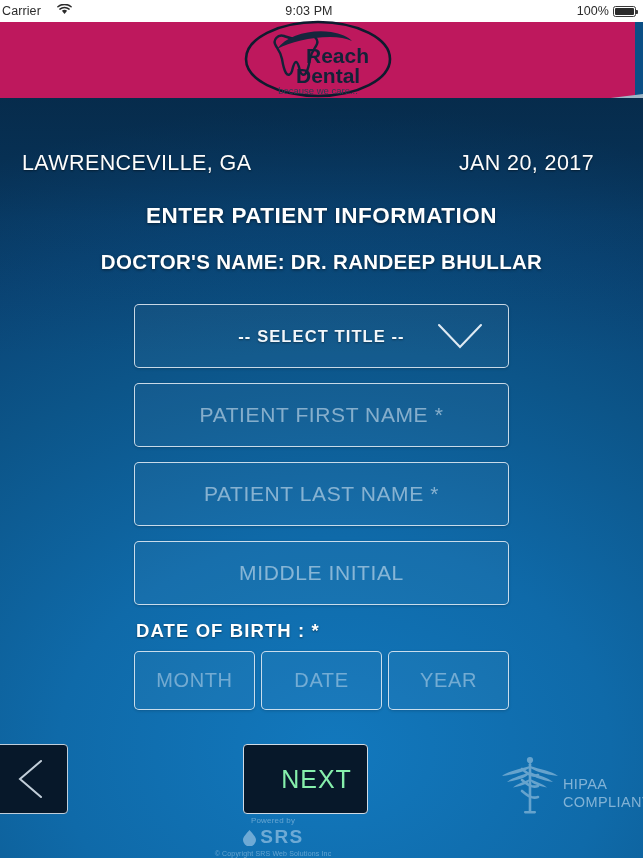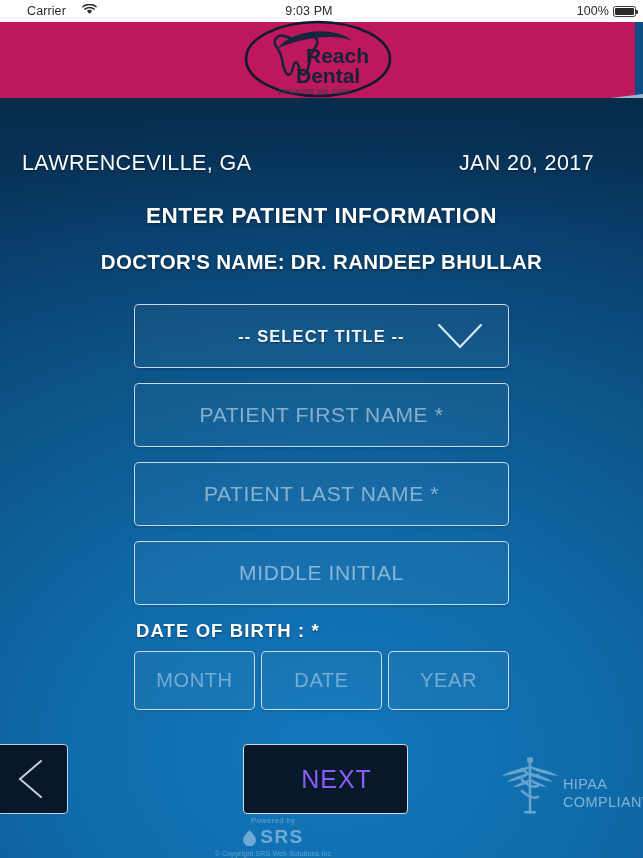--- a/index.html
+++ b/index.html
@@ -11,21 +11,21 @@
     position:relative;
   }
 
   
   #status-bar{
     position:absolute; top:0; left:0; width:643px; height:22px;
     background:#ffffff; color:#2b2b2b;
     display:flex; align-items:center;
     font-size:12.5px; letter-spacing:.1px;
   }
-  #status-left{ position:absolute; left:27px; display:flex; align-items:flex-end; gap:16px; }
+  #status-left{ position:absolute; left:2px; display:flex; align-items:flex-end; gap:16px; }
   #status-center{ position:absolute; left:0; width:618px; text-align:center; font-size:12.5px; }
   #status-right{ position:absolute; right:7px; display:flex; align-items:center; gap:4px; font-size:12.5px; }
   .batt{
     width:23px; height:11px; border:1px solid #3a3a3a; border-radius:2.5px;
     position:relative; padding:1px;
   }
   .batt i{ display:block; width:100%; height:100%; background:#2b2b2b; border-radius:1px; }
   .batt:after{
     content:""; position:absolute; right:-3px; top:3.5px;
     width:2px; height:4px; background:#3a3a3a; border-radius:0 1px 1px 0;
@@ -128,24 +128,24 @@
 
   
   #back-button{
     position:absolute; top:646px; left:-18px; width:86px; height:70px;
     background:#07182a; border:1.5px solid #bfcedb; border-radius:4px;
     display:flex; align-items:center; justify-content:center;
   }
   #back-button svg{ width:34px; height:42px; margin-left:12px; }
 
   #next-button{
-    position:absolute; top:646px; left:243px; width:165px; height:70px;
+    position:absolute; top:646px; left:243px; width:125px; height:70px;
     background:#07182a; border:1.5px solid #cfdbe6; border-radius:4px;
     display:flex; align-items:center; justify-content:center;
-    color:#8b5cf6; font-size:25px; letter-spacing:1px;padding-left:22px;
+    color:#86efac; font-size:25px; letter-spacing:1px;padding-left:22px;
   }
 
   
   #hipaa-badge{
     position:absolute; top:655px; left:500px; width:135px; height:66px;
     display:flex; align-items:center; gap:3px;
   }
   #caduceus-icon{ width:60px; height:64px; flex:0 0 60px; }
   #hipaa-text{
     color:rgba(200,222,240,.62); font-size:14.5px; line-height:18px;

